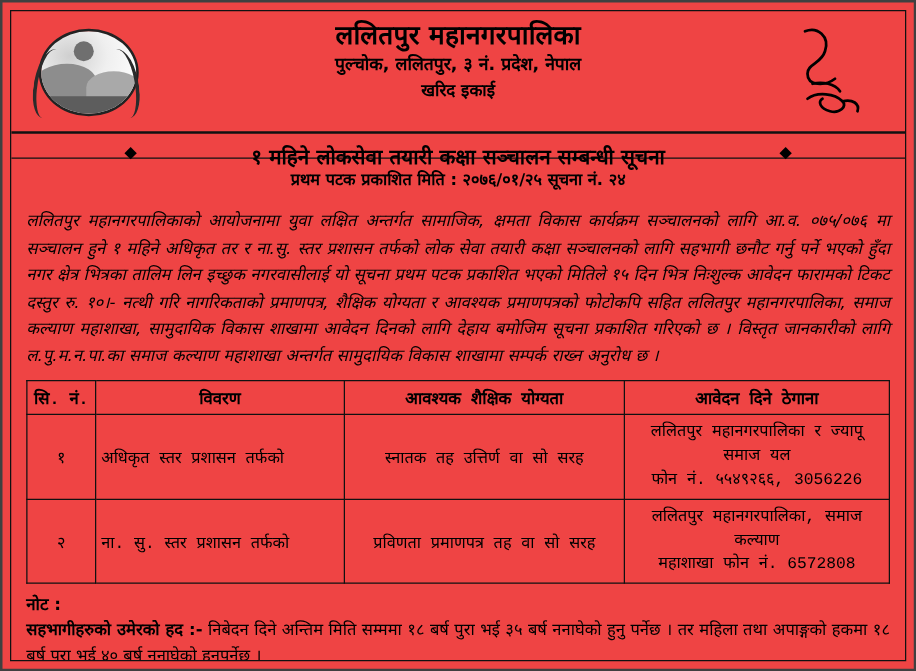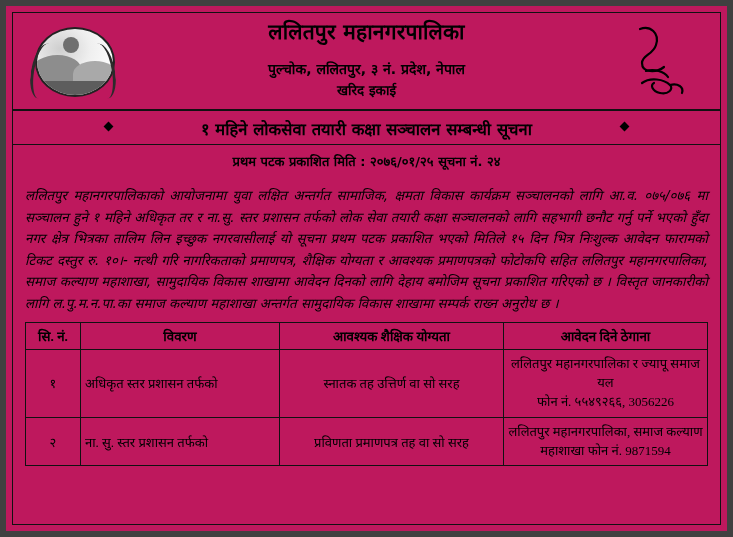--- a/index.html
+++ b/index.html
@@ -7,22 +7,22 @@
     padding: 0;
     background: #ffffff;
   }
   body {
     font-family: "Liberation Sans", sans-serif;
   }
   .page {
     position: relative;
     width: 733px;
     height: 537px;
-    background: #be185d;
-    border: 6px solid #404040;
+    background: #ef4444;
+    border: 2px solid #404040;
     box-sizing: border-box;
     overflow: hidden;
   }
   .inner {
     position: absolute;
     left: 6px;
     top: 6px;
     right: 6px;
     bottom: 6px;
     border: 1px solid #111;
@@ -121,41 +121,41 @@
   }
   .org-sub1 {
     font-size: 14.5px;
     font-weight: bold;
     margin-top: 3px;
     line-height: 1.25;
   }
   .org-sub2 {
     font-size: 14px;
     font-weight: bold;
-    margin-top: 16px;
+    margin-top: 3px;
     line-height: 1.25;
   }
   .org-sub3 {
     font-size: 13.5px;
     font-weight: bold;
     margin-top: 3px;
     line-height: 1.25;
   }
   .sign {
     position: absolute;
     right: 24px;
     top: 10px;
     width: 76px;
     height: 78px;
   }
 
   
   .title-band {
     position: relative;
-    height: 34px;
+    height: 20px;
     border-bottom: 1px solid #111;
     box-sizing: border-box;
   }
   .title-text {
     position: absolute;
     left: 0;
     right: 0;
     top: 6px;
     text-align: center;
     font-family: "DejaVu Sans", sans-serif;
@@ -192,21 +192,21 @@
     text-align: justify;
     text-justify: inter-word;
     font-style: italic;
   }
 
   
   table.notice-table {
     width: 100%;
     border-collapse: collapse;
     margin-top: 8px;
-    font-family: Liberation Serif, serif;
+    font-family: Liberation Mono, monospace;
   }
   table.notice-table th,
   table.notice-table td {
     border: 1px solid #111;
     text-align: center;
     vertical-align: middle;
     font-size: 13px;
     padding: 5px 4px;
   }
   table.notice-table th {
@@ -303,22 +303,29 @@
               <div>ललितपुर महानगरपालिका र ज्यापू समाज यल</div>
               <div>फोन नं. ५५४९२६६, 3056226</div>
             </td>
           </tr>
           <tr>
             <td class="sn">२</td>
             <td class="desc">ना. सु. स्तर प्रशासन तर्फको</td>
             <td class="qual">प्रविणता प्रमाणपत्र तह वा सो सरह</td>
             <td class="addr cell-2line">
               <div>ललितपुर महानगरपालिका, समाज कल्याण</div>
-              <div>महाशाखा फोन नं. 9871594</div>
+              <div>महाशाखा फोन नं. 6572808</div>
             </td>
           </tr>
         </tbody>
       </table>
 
+      <div class="note-wrap">
+        <div class="note-label">नोट :</div>
+        <div class="note-body">
+          <span class="lead">सहभागीहरुको उमेरको हद :-</span>
+          <span>निबेदन दिने अन्तिम मिति सम्ममा १८ बर्ष पुरा भई ३५ बर्ष ननाघेको हुनु पर्नेछ । तर महिला तथा अपाङ्गको हकमा १८ बर्ष पुरा भई ४० बर्ष ननाघेको हुनुपर्नेछ ।</span>
+        </div>
+      </div>
     </div>
 
   </div>
 </div>
 
 </body></html>

